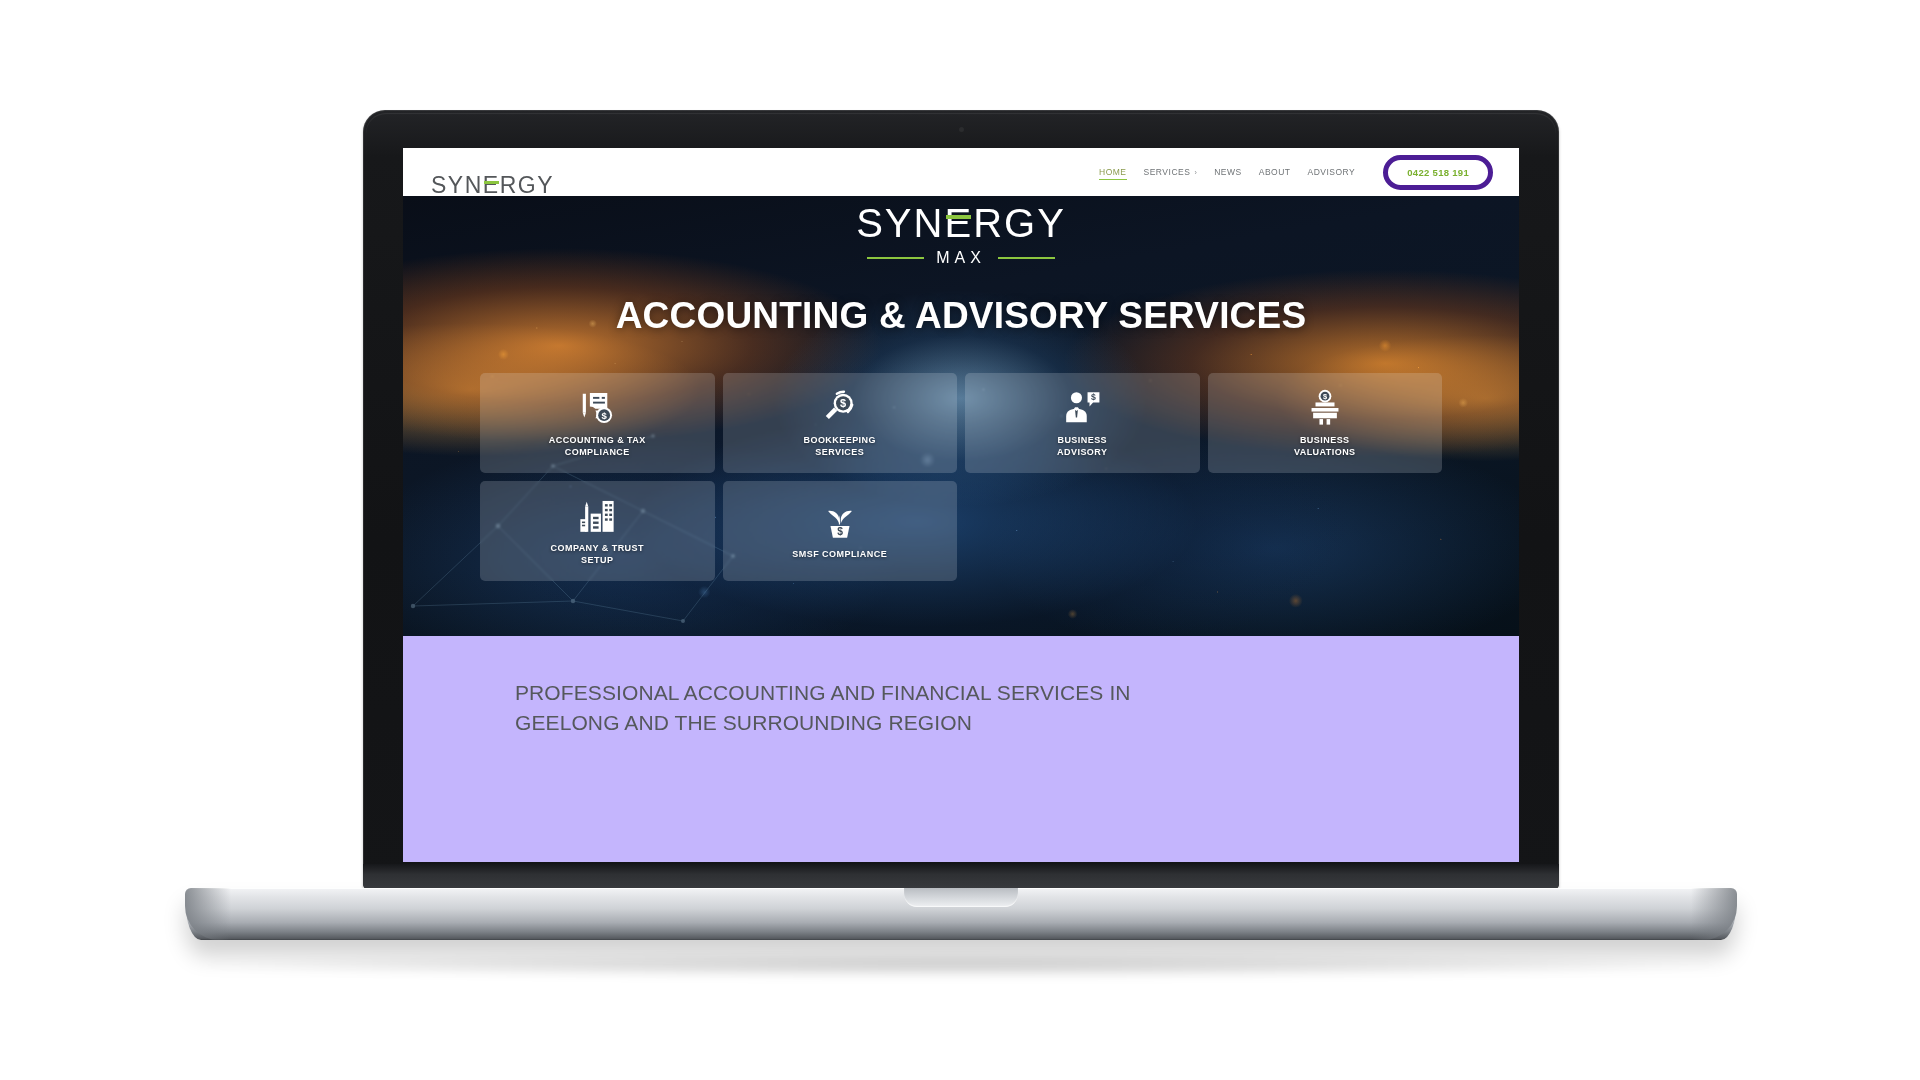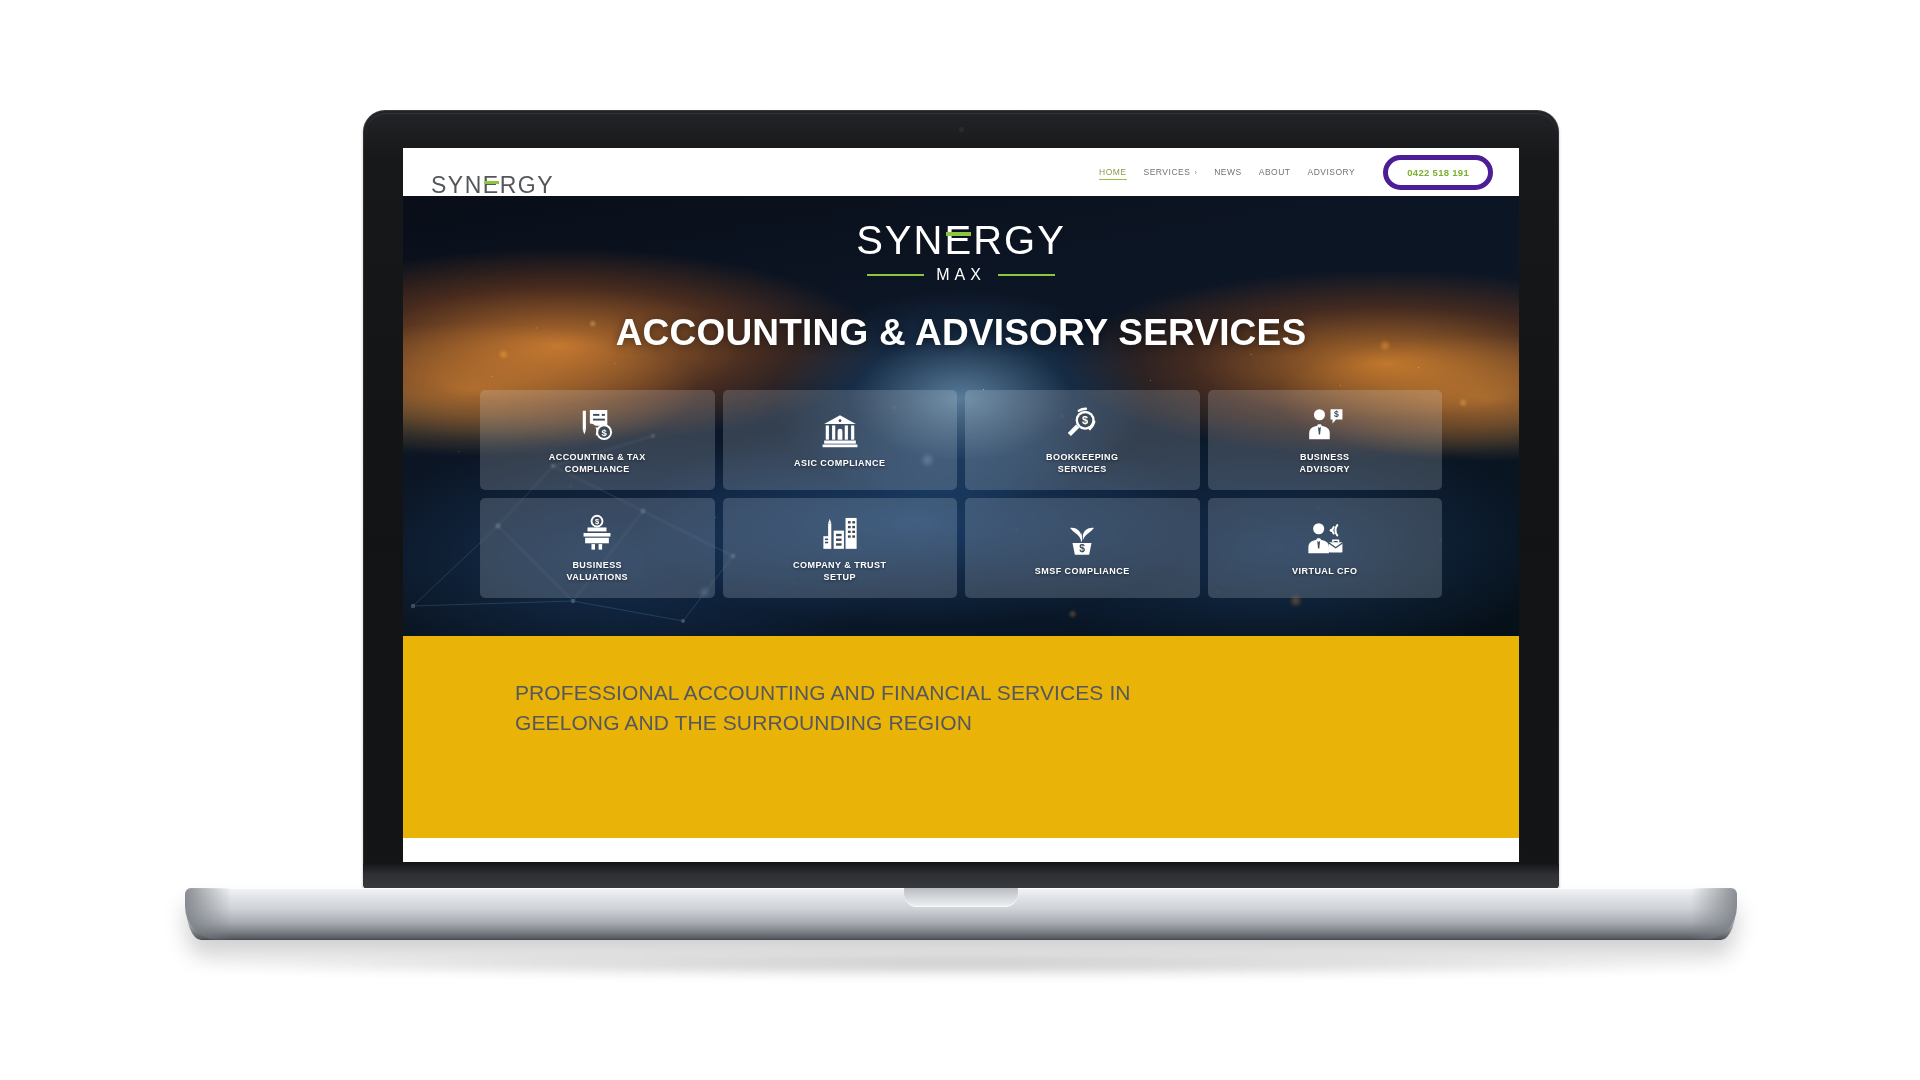--- a/index.html
+++ b/index.html
@@ -294,21 +294,21 @@
     position: absolute;
     left: 0; bottom: 0;
     width: 420px; height: 230px;
     opacity: 0.33;
   }
 
   .hero-content {
     position: relative;
     z-index: 3;
     text-align: center;
-    padding-top: 24px;
+    padding-top: 7px;
   }
 
   .hero-logo-word {
     font-size: 40px;
     letter-spacing: 2px;
     color: #ffffff;
     font-weight: 300;
     line-height: 1;
     display: inline-flex;
     align-items: baseline;
@@ -383,22 +383,22 @@
     font-weight: bold;
     letter-spacing: 0.45px;
     color: #ffffff;
     text-align: center;
     line-height: 1.32;
     text-shadow: 0 1px 3px rgba(0,0,0,0.5);
   }
 
   
   .tagline-section {
-    background: #eab308;
-    height: 202px;
+    background: #c4b5fd;
+    height: 226px;
     padding: 42px 0 0 112px;
   }
   .tagline {
     font-size: 21px;
     line-height: 1.45;
     color: #55585c;
     font-weight: 400;
     letter-spacing: 0.1px;
     max-width: 700px;
   }
@@ -500,36 +500,20 @@
                   <rect x="30" y="10" width="4" height="2.4" fill="#3d4a58"></rect>
                   <rect x="19" y="16" width="15" height="2.4" fill="#3d4a58"></rect>
                   <circle cx="33" cy="33" r="10"></circle>
                   <circle cx="33" cy="33" r="7.5" fill="#3d4a58"></circle>
                   <text x="33" y="37.5" font-size="12" font-weight="bold" text-anchor="middle" fill="#ffffff" font-family="'Liberation Sans',sans-serif">$</text>
                 </svg>
               </span>
               <span class="tile-label">ACCOUNTING &amp; TAX<br>COMPLIANCE</span>
             </div>
 
-            <div class="tile">
-              <span class="tile-icon">
-                <svg width="38" height="38" viewBox="0 0 48 48" fill="#ffffff">
-                  <path d="M24 4 4 15h40z"></path>
-                  <circle cx="24" cy="11" r="1.8" fill="#3d4a58"></circle>
-                  <rect x="6" y="17" width="4" height="18"></rect>
-                  <rect x="14" y="17" width="4" height="18"></rect>
-                  <rect x="30" y="17" width="4" height="18"></rect>
-                  <rect x="38" y="17" width="4" height="18"></rect>
-                  <path d="M21 35V24a3 3 0 0 1 6 0v11z"></path>
-                  <rect x="4" y="36" width="40" height="4"></rect>
-                  <rect x="2" y="41" width="44" height="3.5"></rect>
-                </svg>
-              </span>
-              <span class="tile-label">ASIC COMPLIANCE</span>
-            </div>
 
             <div class="tile">
               <span class="tile-icon">
                 <svg width="38" height="38" viewBox="0 0 48 48" fill="none">
                   <circle cx="28" cy="18" r="12" fill="#ffffff"></circle>
                   <circle cx="28" cy="18" r="9" fill="#3d4a58"></circle>
                   <text x="28" y="23" font-size="14" font-weight="bold" text-anchor="middle" fill="#ffffff" font-family="'Liberation Sans',sans-serif">$</text>
                   <path d="M20.5 27.5 L10 38 L6 34 L16.5 23.5 Z" fill="#ffffff"></path>
                   <path d="M34 29a16 16 0 0 0 5.5-9" stroke="#ffffff" stroke-width="3" stroke-linecap="round"></path>
                   <path d="M20 6a16 16 0 0 1 9-2.5" stroke="#ffffff" stroke-width="3" stroke-linecap="round"></path>
@@ -600,39 +584,20 @@
                   <path d="M23 26c-3-9-10-10-14-16 7-1 13 3 14 10z"></path>
                   <path d="M25 26c3-9 10-10 14-16-7-1-13 3-14 10z"></path>
                   <path d="M22.6 15c1.5 4 1.5 8 1.4 12h-1.4z"></path>
                   <path d="M12 29h24l-3 15H15z"></path>
                   <text x="24" y="41" font-size="13" font-weight="bold" text-anchor="middle" fill="#3d4a58" font-family="'Liberation Sans',sans-serif">$</text>
                 </svg>
               </span>
               <span class="tile-label">SMSF COMPLIANCE</span>
             </div>
 
-            <div class="tile">
-              <span class="tile-icon">
-                <svg width="38" height="38" viewBox="0 0 48 48" fill="#ffffff">
-                  <circle cx="16" cy="11" r="7"></circle>
-                  <path d="M3 42v-8c0-6 6-9 13-9s13 3 13 9v8z"></path>
-                  <path d="M14 24h4l-1.2 12h-1.6z" fill="#3d4a58"></path>
-                  <path d="M14.2 23h3.6l1.4 2.2-3.2 2.6-3.2-2.6z" fill="#ffffff"></path>
-                  <g stroke="#ffffff" stroke-width="2.6" fill="none" stroke-linecap="round">
-                    <path d="M35 17a6 6 0 0 1 0-8"></path>
-                    <path d="M39.5 19.5a11 11 0 0 1 0-13"></path>
-                  </g>
-                  <circle cx="32" cy="13" r="2"></circle>
-                  <rect x="29" y="28" width="17" height="13" rx="1.5"></rect>
-                  <path d="M34 28v-2.5h7V28" stroke="#ffffff" stroke-width="2" fill="none"></path>
-                  <path d="M29 29l8.5 6 8.5-6" stroke="#3d4a58" stroke-width="1.8" fill="none"></path>
-                </svg>
-              </span>
-              <span class="tile-label">VIRTUAL CFO</span>
-            </div>
 
           </div>
         </div>
 
         <div class="tagline-section">
           <h2 class="tagline">PROFESSIONAL ACCOUNTING AND FINANCIAL SERVICES IN GEELONG AND THE SURROUNDING REGION</h2>
         </div>
 
       </div>
 

